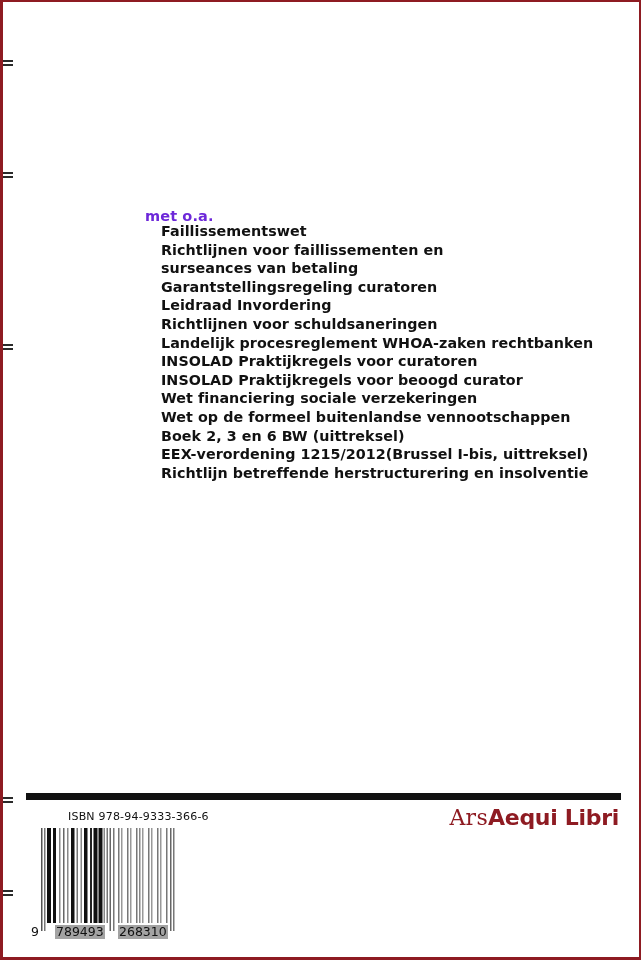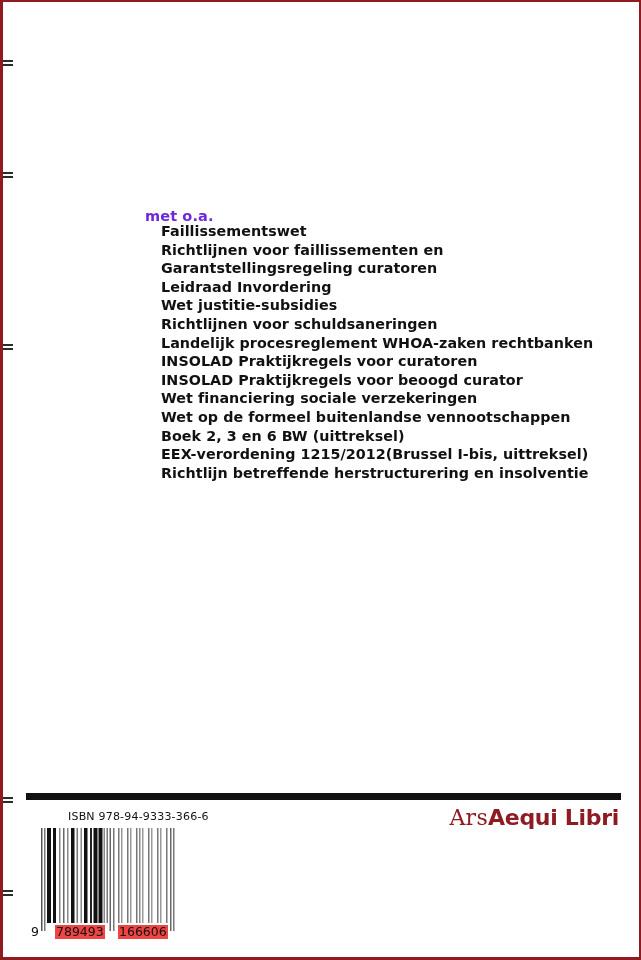--- a/index.html
+++ b/index.html
@@ -116,21 +116,21 @@
     }
     .barcode svg {
       display: block;
     }
     .barcode-digits {
       position: absolute;
       top: 925px;
       font-size: 12.5px;
       color: #111111;
       font-family: "DejaVu Sans", sans-serif;
-      background: #ef4444;
+      background: #a3a3a3;
       padding: 0 1px;
       line-height: 14px;
     }
     .digit-lead { left: 30px; background: transparent; }
     .digit-left { left: 55px; }
     .digit-right { left: 118px; }
   </style>
 </head>
 <body>
 
@@ -140,23 +140,23 @@
 <div class="tick" style="top:172px"></div>
 <div class="tick" style="top:344px"></div>
 <div class="tick" style="top:797px"></div>
 <div class="tick" style="top:890px"></div>
 
 <div class="intro">met o.a.</div>
 
 <ul class="law-list">
   <li>Faillissementswet</li>
   <li>Richtlijnen voor faillissementen en</li>
+  <li>surseances van betaling</li>
   <li>Garantstellingsregeling curatoren</li>
   <li>Leidraad Invordering</li>
-  <li>Wet justitie-subsidies</li>
   <li>Richtlijnen voor schuldsaneringen</li>
   <li>Landelijk procesreglement WHOA-zaken rechtbanken</li>
   <li>INSOLAD Praktijkregels voor curatoren</li>
   <li>INSOLAD Praktijkregels voor beoogd curator</li>
   <li>Wet financiering sociale verzekeringen</li>
   <li>Wet op de formeel buitenlandse vennootschappen</li>
   <li>Boek 2, 3 en 6 BW (uittreksel)</li>
   <li>EEX-verordening 1215/2012(Brussel I-bis, uittreksel)</li>
   <li>Richtlijn betreffende herstructurering en insolventie</li>
 </ul>
@@ -206,13 +206,13 @@
     <rect x="120" y="0" width="1.5" height="95" fill="#999"></rect>
     <rect x="126" y="0" width="1.5" height="95" fill="#777"></rect>
 
     <rect x="130" y="0" width="1.5" height="103" fill="#666"></rect>
     <rect x="133" y="0" width="1.5" height="103" fill="#777"></rect>
   </svg>
 </div>
 
 <div class="barcode-digits digit-lead">9</div>
 <div class="barcode-digits digit-left">789493</div>
-<div class="barcode-digits digit-right">166606</div>
+<div class="barcode-digits digit-right">268310</div>
 
 </body></html>

